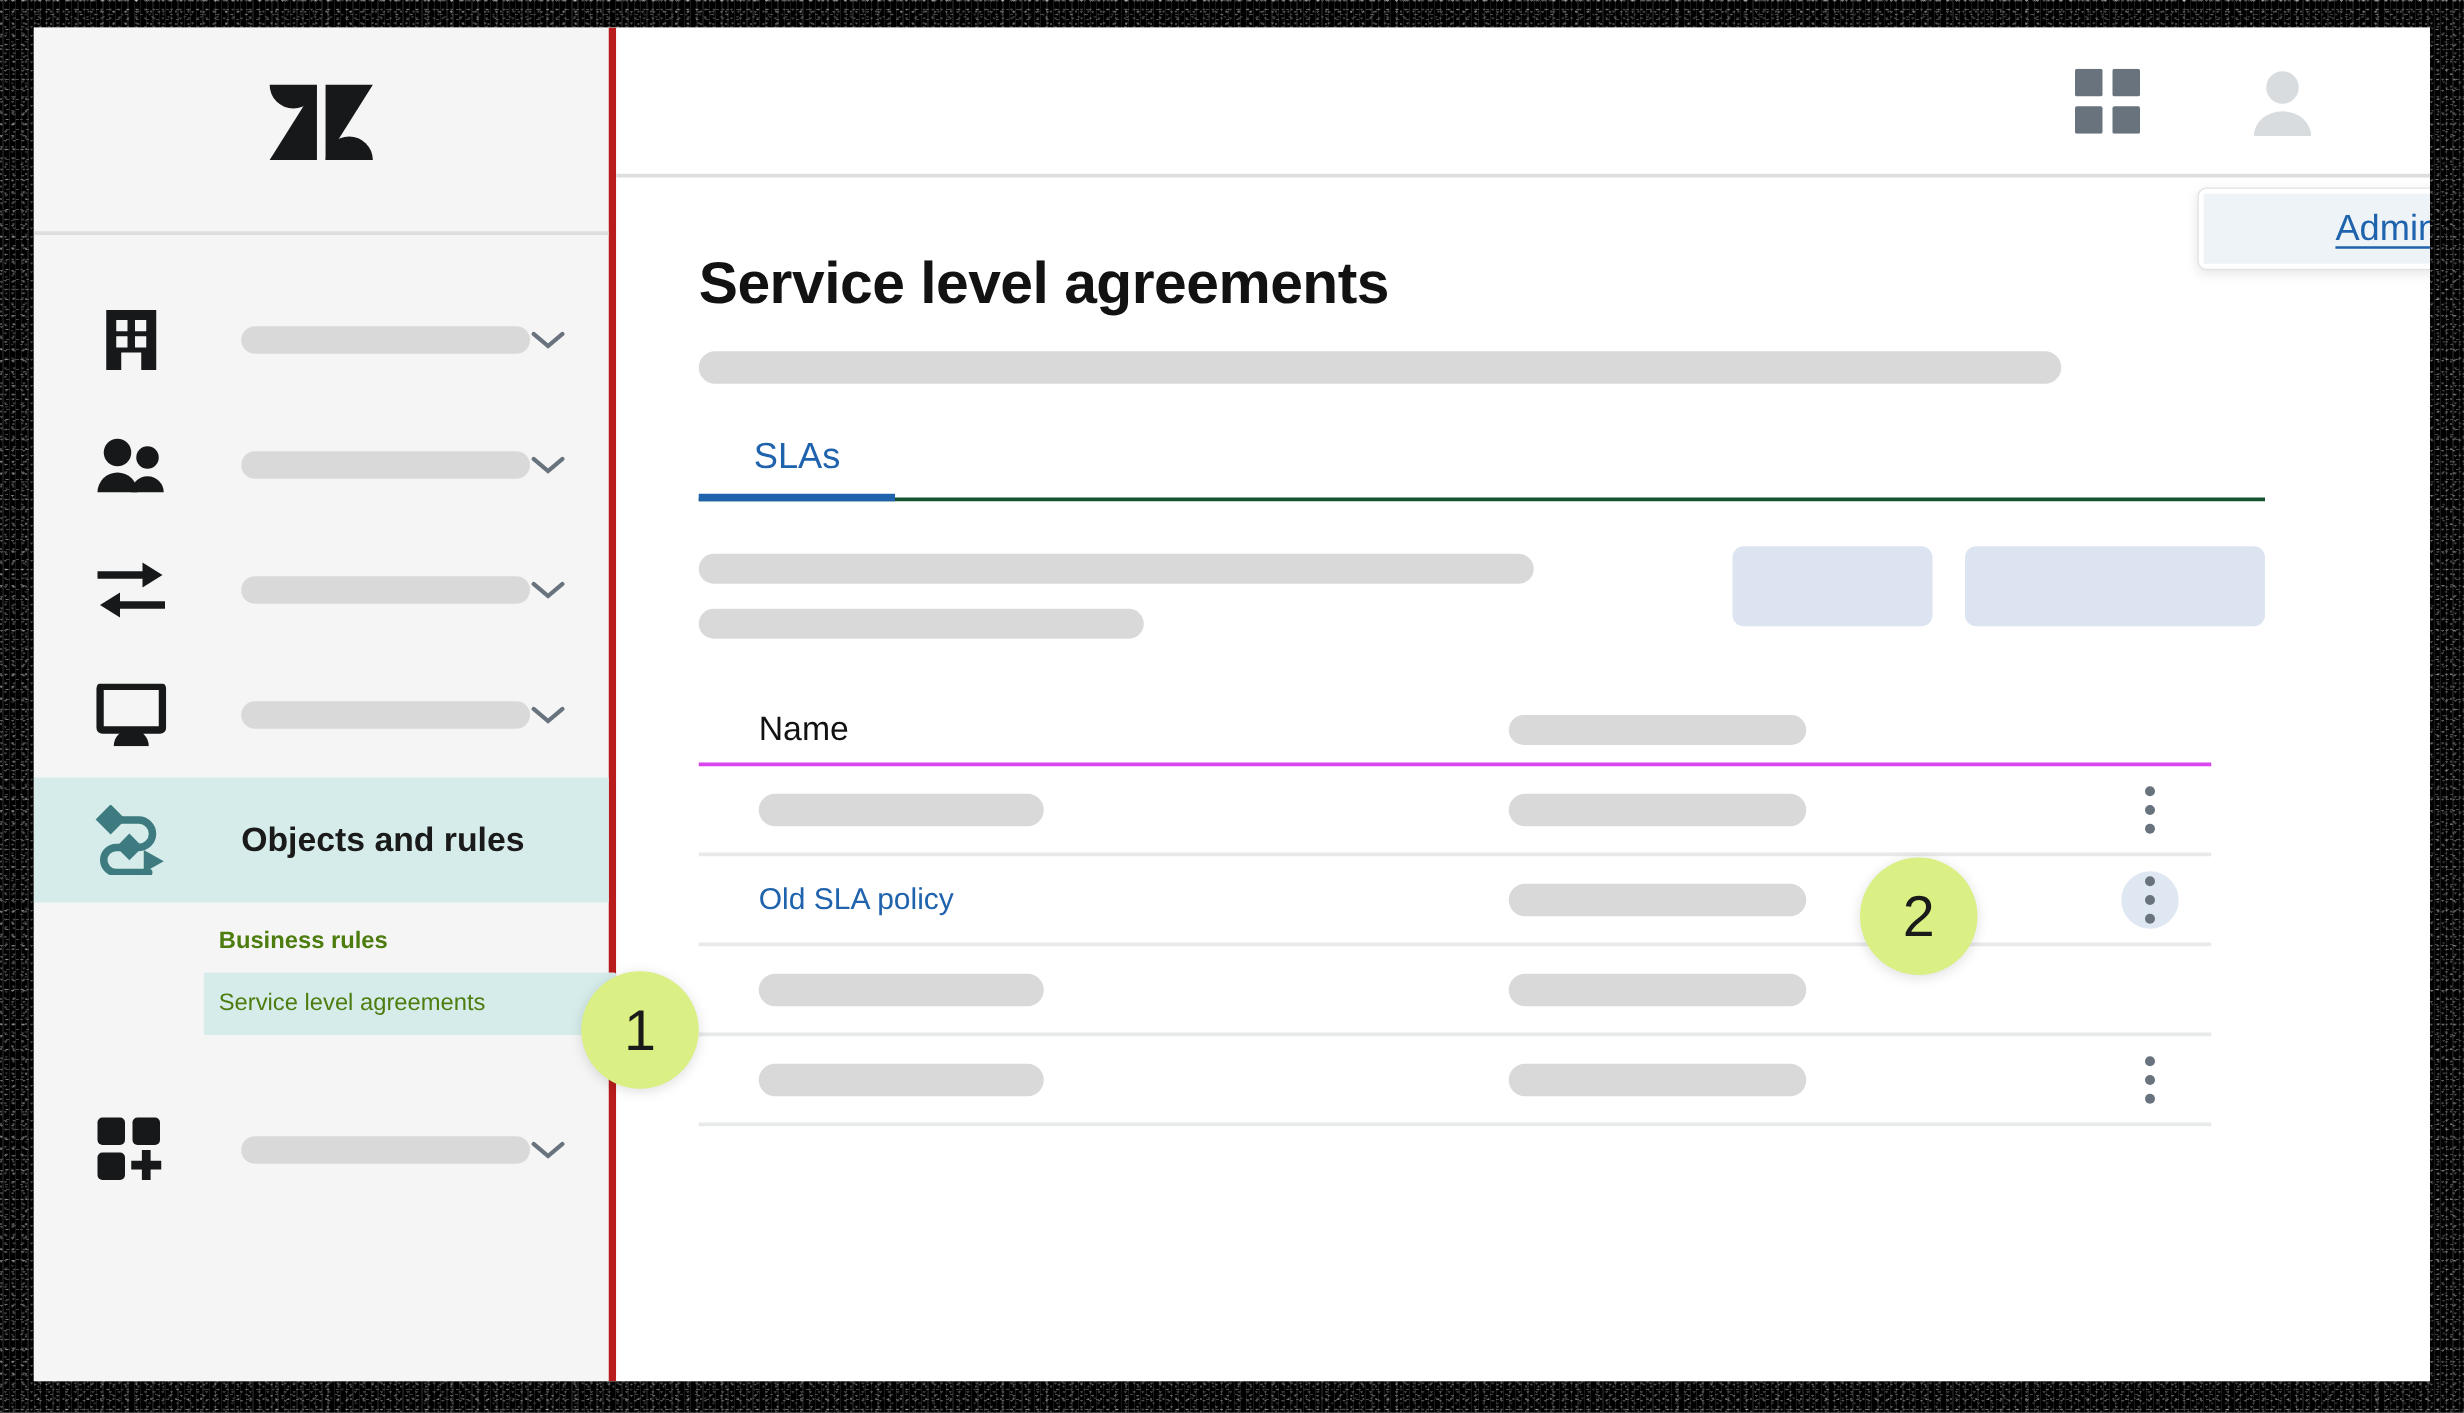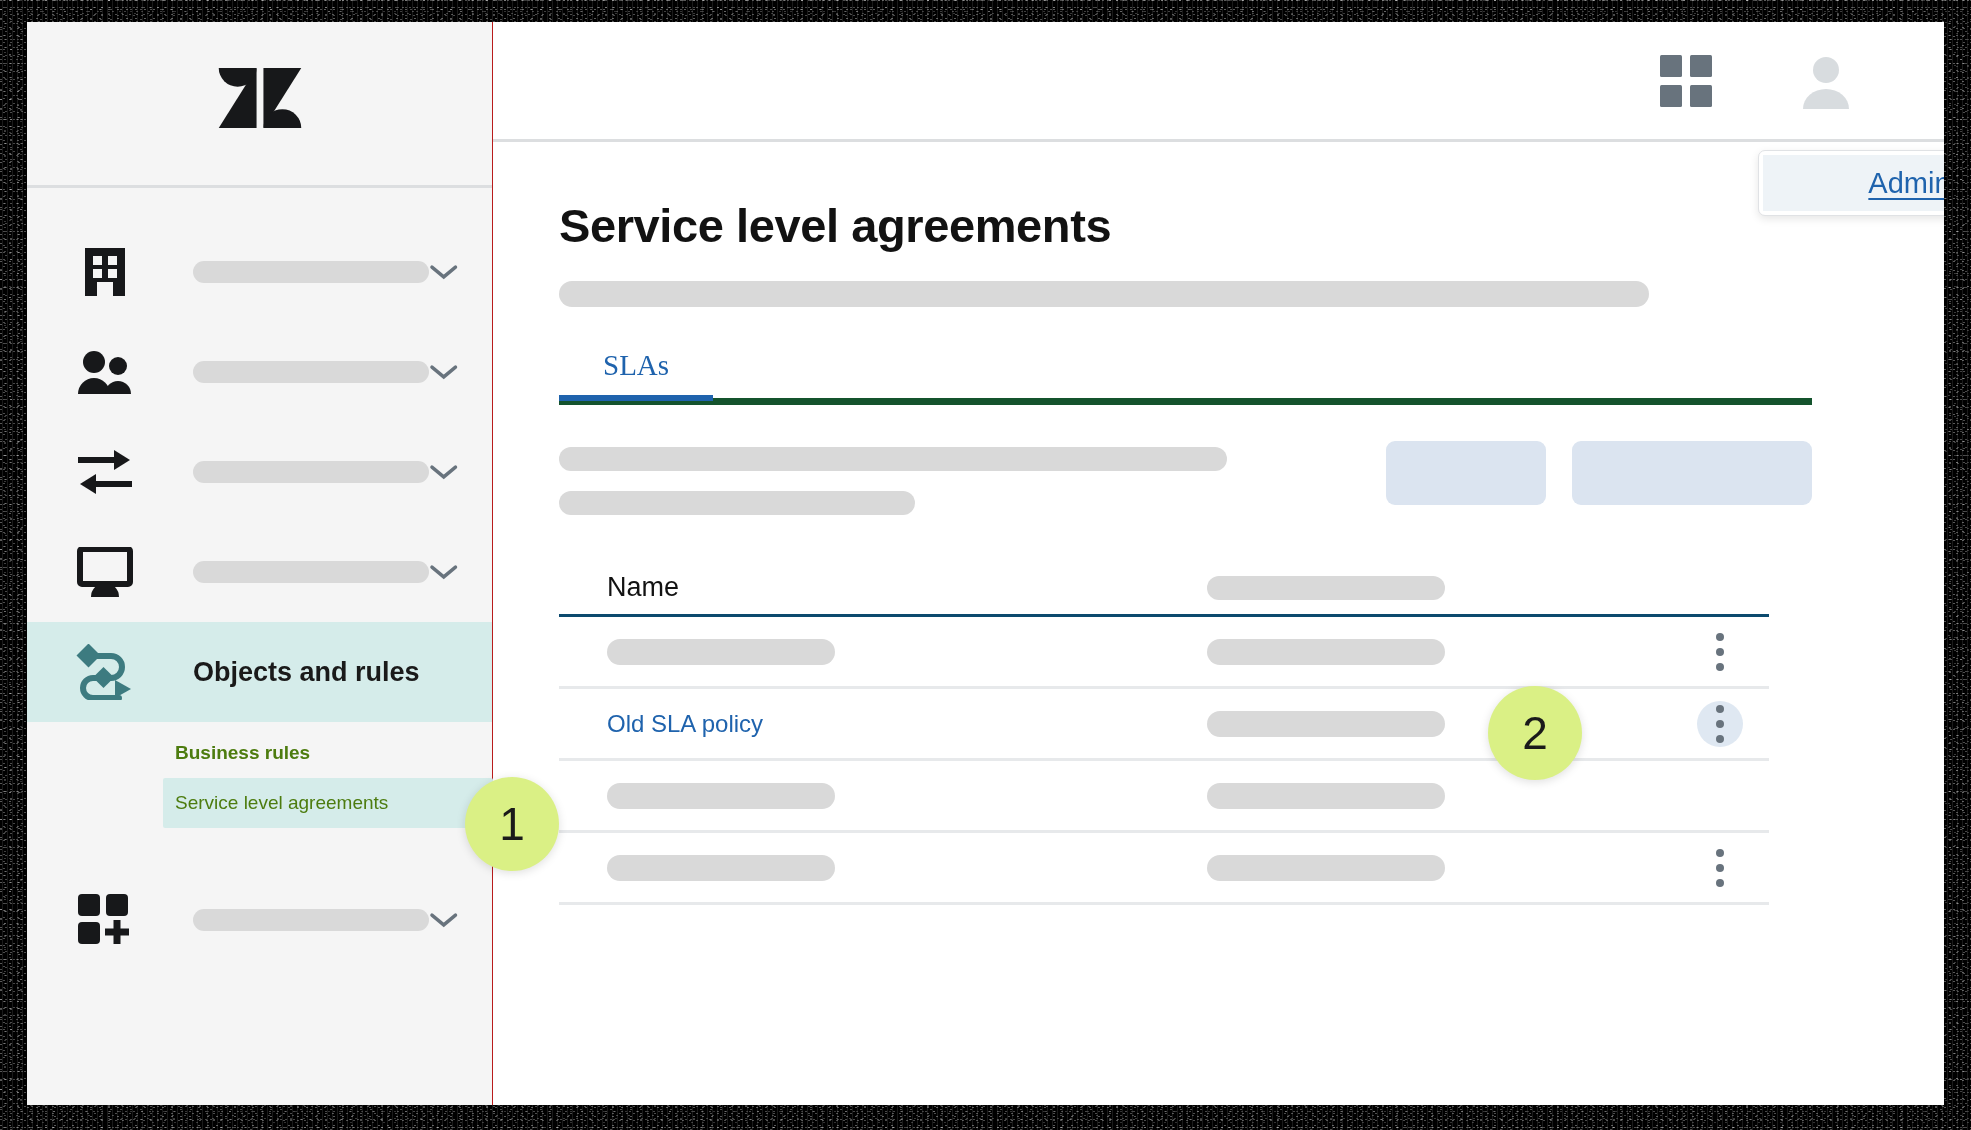--- a/index.html
+++ b/index.html
@@ -45,21 +45,21 @@
     background: #ffffff;
     overflow: hidden;
     display: flex;
   }
 
   
   .sidebar {
     width: 466px;
     height: 100%;
     background: #f5f5f5;
-    border-right: 1px solid #b91c1c;
+    border-right: 6px solid #b91c1c;
     flex: 0 0 466px;
     position: relative;
   }
   .sidebar-logo-area {
     height: 166px;
     border-bottom: 3px solid #dcdee0;
     display: flex;
     align-items: center;
     justify-content: center;
   }
@@ -178,23 +178,22 @@
     margin-top: 28px;
     height: 26px;
     width: 1090px;
     background: #d9d9d9;
     border-radius: 13px;
   }
 
   .tabs {
     margin-top: 42px;
     width: 1253px;
-    border-bottom: 7px solid #14532d;
-    display: flex;
-    font-family: Liberation Serif, serif;
+    border-bottom: 3px solid #14532d;
+    display: flex;
   }
   .tab {
     padding: 0 44px 16px 44px;
     font-size: 29px;
     color: #1f63ad;
     position: relative;
     cursor: pointer;
   }
   .tab.active::after {
     content: "";
@@ -222,21 +221,21 @@
   }
   .btn-skel { height: 64px; background: #dbe4f0; border-radius: 9px; }
   .btn-skel.a { width: 160px; }
   .btn-skel.b { width: 240px; }
 
   .table { margin-top: 46px; width: 1210px; }
   .t-head {
     display: flex;
     align-items: center;
     height: 56px;
-    border-bottom: 3px solid #0c4a6e;
+    border-bottom: 3px solid #d946ef;
     padding-left: 48px;
   }
   .t-head .col-name { width: 600px; font-size: 27px; color: #121212; }
   .t-head .col-skel { width: 238px; height: 24px; background: #d9d9d9; border-radius: 12px; }
 
   .t-row {
     display: flex;
     align-items: center;
     height: 72px;
     border-bottom: 3px solid #e7e9eb;

